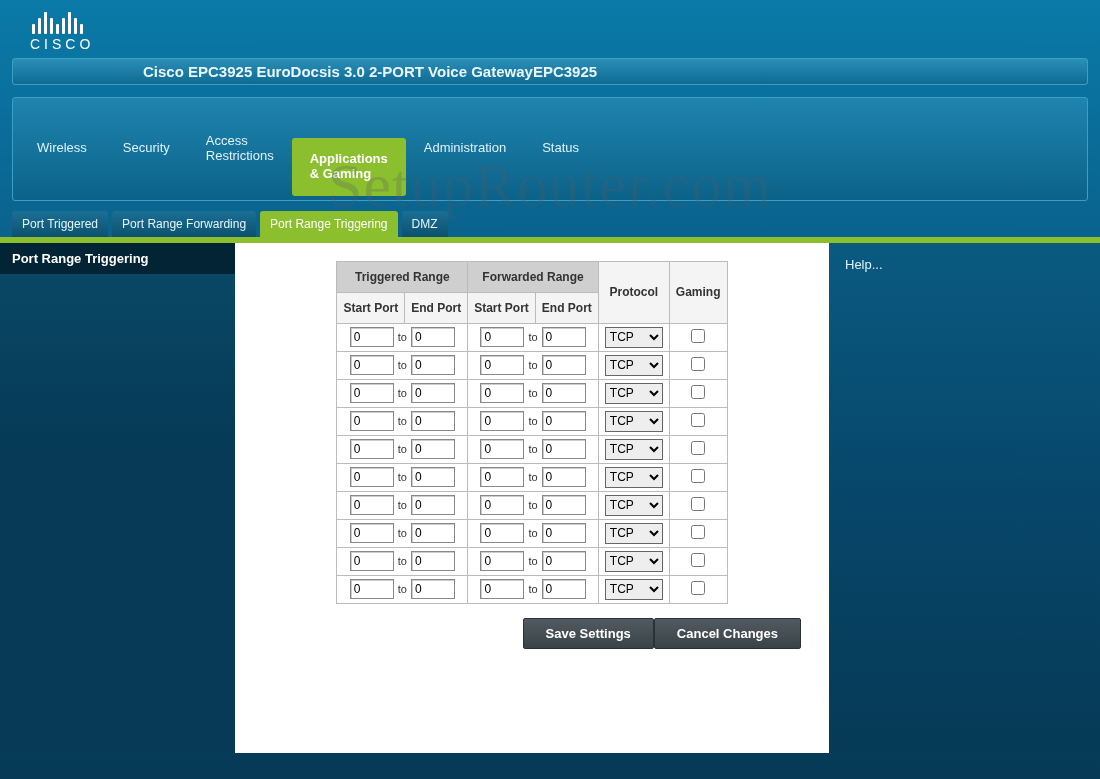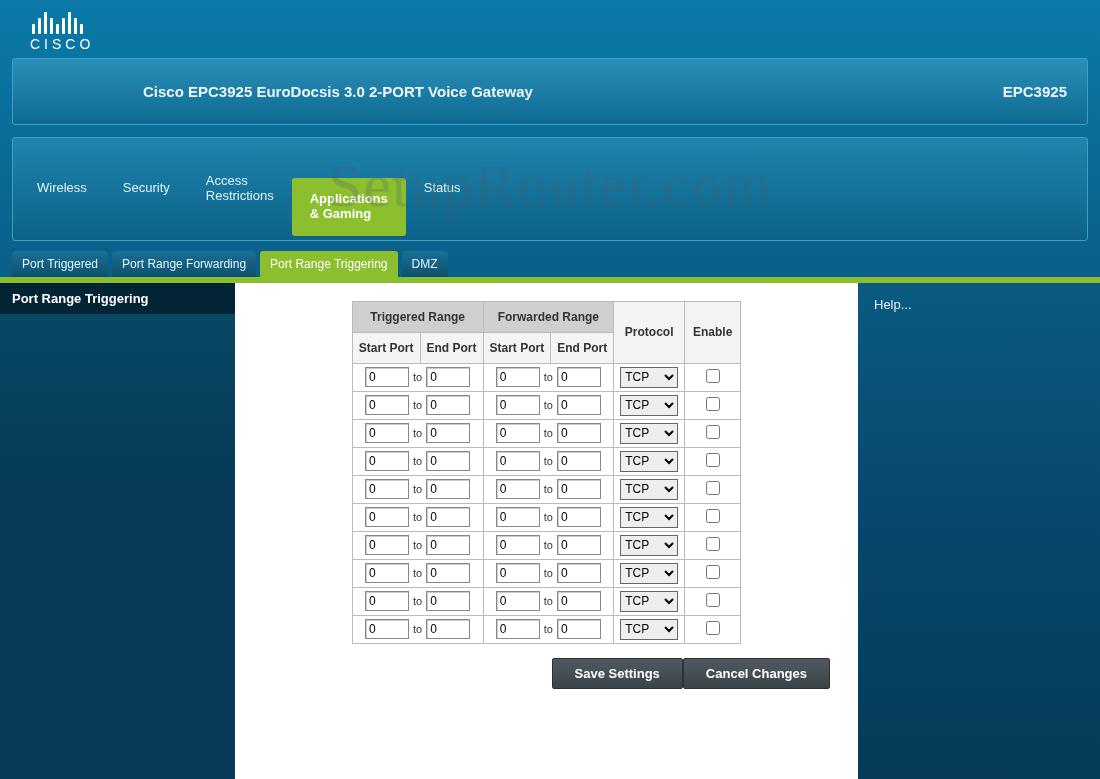--- a/index.html
+++ b/index.html
@@ -33,23 +33,22 @@
     font-size: 14px;
     letter-spacing: 4px;
     color: #fff;
   }
   
   .title-bar {
     margin: 0 12px;
     border: 1px solid #3aa0c6;
     border-radius: 3px;
     background: linear-gradient(to bottom, #2a8fb8, #0f6a92);
-    padding: 24px 20px;
-    display: flex;
-    justify-content: space-between;
+    padding: 4px 20px;
+    display: flex;
     align-items: center;
   }
   .title-bar .left {
     font-size: 15px;
     font-weight: bold;
     color: #eaf6fb;
     padding-left: 110px;
   }
   .title-bar .right {
     font-size: 15px;
@@ -124,21 +123,21 @@
     font-weight: bold;
   }
   .content {
     flex: 1;
     background: #fff;
     color: #333;
     padding: 18px 10px 0 10px;
     position: relative;
   }
   .sidebar-right {
-    width: 242px;
+    width: 271px;
     background: linear-gradient(to bottom,#0a5a80,#07466a 50%,#063a56);
     color: #e0f2fb;
     padding: 14px 16px;
     font-size: 13px;
   }
   
   table.port-table {
     border-collapse: collapse;
     margin: 0 auto;
   }
@@ -246,20 +245,21 @@
   <div class="right">EPC3925</div>
 </div>
 
 <div class="nav-bar" id="nav-bar">
     <div class="nav-item">Wireless</div>
     <div class="nav-item">Security</div>
     <div class="nav-item">Access
 Restrictions</div>
     <div class="nav-item active">Applications
 &amp; Gaming</div>
+    <div class="nav-item">Administration</div>
     <div class="nav-item">Status</div>
   </div>
 
 <div class="subtabs" id="subtabs">
     <div class="subtab">Port Triggered</div>
     <div class="subtab">Port Range Forwarding</div>
     <div class="subtab active">Port Range Triggering</div>
     <div class="subtab">DMZ</div>
   </div>
 <div class="green-strip"></div>
@@ -269,21 +269,21 @@
     <div class="section-title">Port Range Triggering</div>
   </div>
 
   <div class="content">
     <table class="port-table">
       <tbody>
           <tr class="group-header">
         <th colspan="2">Triggered Range</th>
         <th colspan="2">Forwarded Range</th>
         <th rowspan="2" style="background:#f4f4f4">Protocol</th>
-        <th rowspan="2" style="background:#f4f4f4">Enable</th>
+        <th rowspan="2" style="background:#f4f4f4">Gaming</th>
       </tr>
       <tr class="col-header">
         <th>Start Port</th>
         <th>End Port</th>
         <th>Start Port</th>
         <th>End Port</th>
       </tr>
       </tbody>
         <tbody id="table-body">
           <tr>

